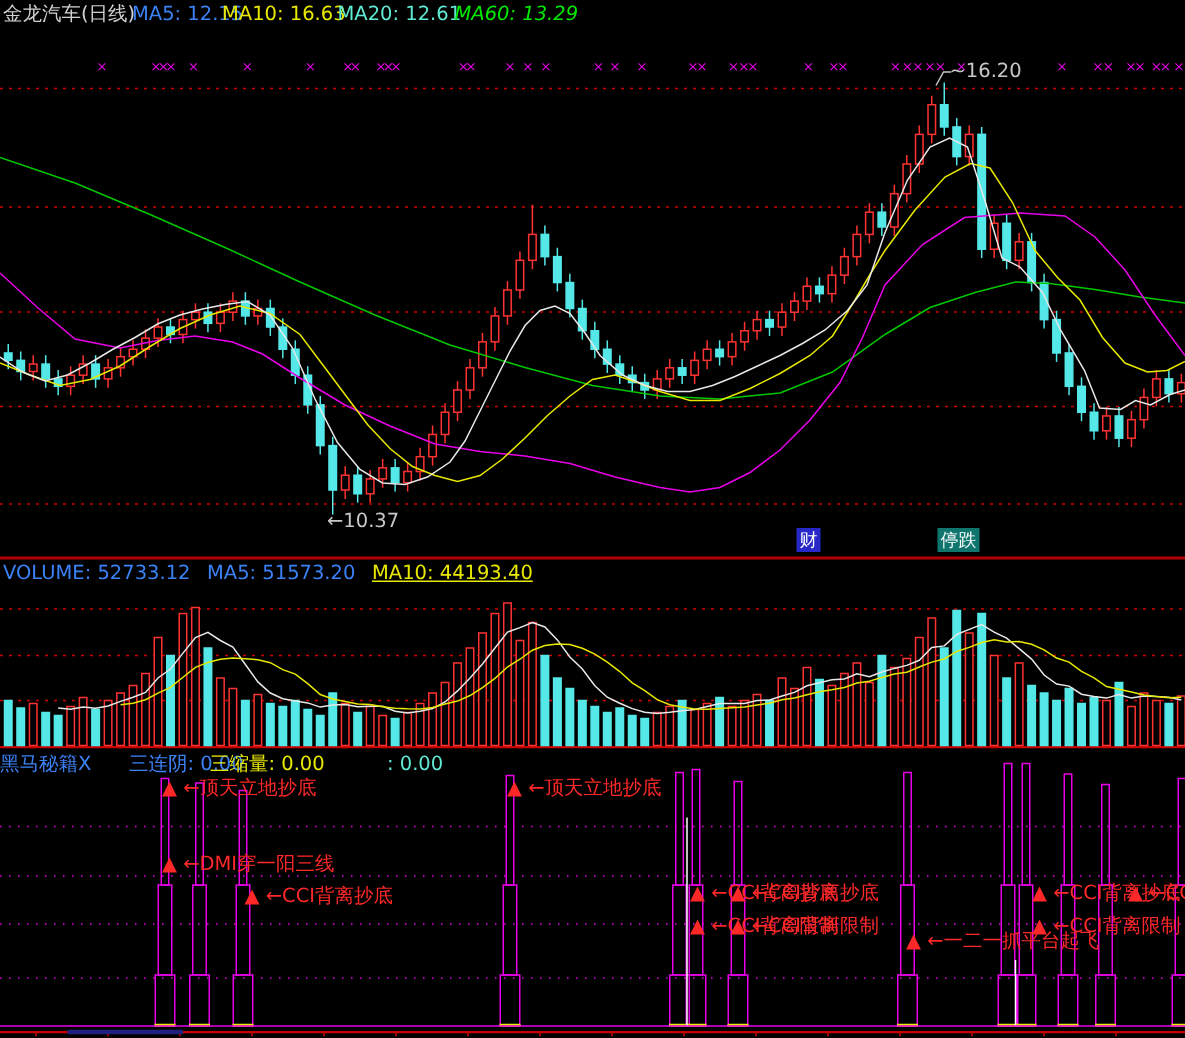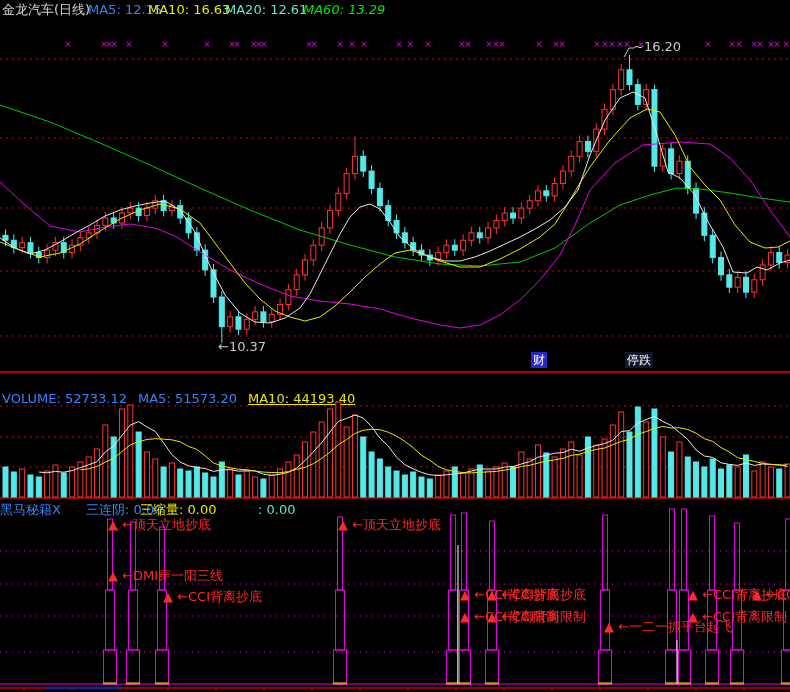--- a/index.html
+++ b/index.html
@@ -22,35 +22,35 @@
 <div id="screen">
 
   <div class="hdr" style="top:1px;">
     <span style="left:2px;" class="c-title">金龙汽车(日线)</span>
     <span style="left:88px;" class="c-white">MA5: 12.15</span>
     <span style="left:148px;" class="c-yellow">MA10: 16.63</span>
     <span style="left:225px;" class="c-magenta">MA20: 12.61</span>
     <span style="left:303px;font-style:italic;" class="c-green">MA60: 13.29</span>
   </div>
 
-  <div class="hdr" style="top:390px;text-align:center;">
+  <div class="hdr" style="top:374px;text-align:center;">
     <span style="left:2px;" class="c-white">VOLUME: 52733.12</span>
     <span style="left:138px;" class="c-white">MA5: 51573.20</span>
     <span style="left:248px;text-decoration:underline;" class="c-yellow">MA10: 44193.40</span>
   </div>
 
   <div class="hdr" style="top:501px;">
     <span style="left:0px;" class="c-white">黑马秘籍X</span>
     <span style="left:58px;padding-left:28px;" class="c-white">三连阴: 0.00</span>
     <span style="left:140px;text-align:center;" class="c-yellow">三缩量: 0.00</span>
     <span style="left:258px;" class="c-magenta">: 0.00</span>
   </div>
 
   <div class="flag" style="left:531px;top:352px;background:#2828c8;">财</div>
-  <div class="flag" style="left:625px;top:352px;background:#0f172a;">停跌</div>
+  <div class="flag" style="left:625px;top:352px;background:#0f766e;">停跌</div>
 
   <svg id="cv" width="790" height="692">
       <rect x="0" y="17" width="790" height="355" fill="transparent"></rect>
       <rect x="0" y="390" width="790" height="108" fill="transparent"></rect>
       <rect x="0" y="516" width="790" height="176" fill="transparent"></rect>
       <g>
         <line x1="0" y1="59" x2="790" y2="59" stroke="#d20000" stroke-width="1" stroke-dasharray="2 4"></line>
         <line x1="0" y1="138" x2="790" y2="138" stroke="#d20000" stroke-width="1" stroke-dasharray="2 4"></line>
         <line x1="0" y1="208" x2="790" y2="208" stroke="#d20000" stroke-width="1" stroke-dasharray="2 4"></line>
         <line x1="0" y1="271" x2="790" y2="271" stroke="#d20000" stroke-width="1" stroke-dasharray="2 4"></line>

